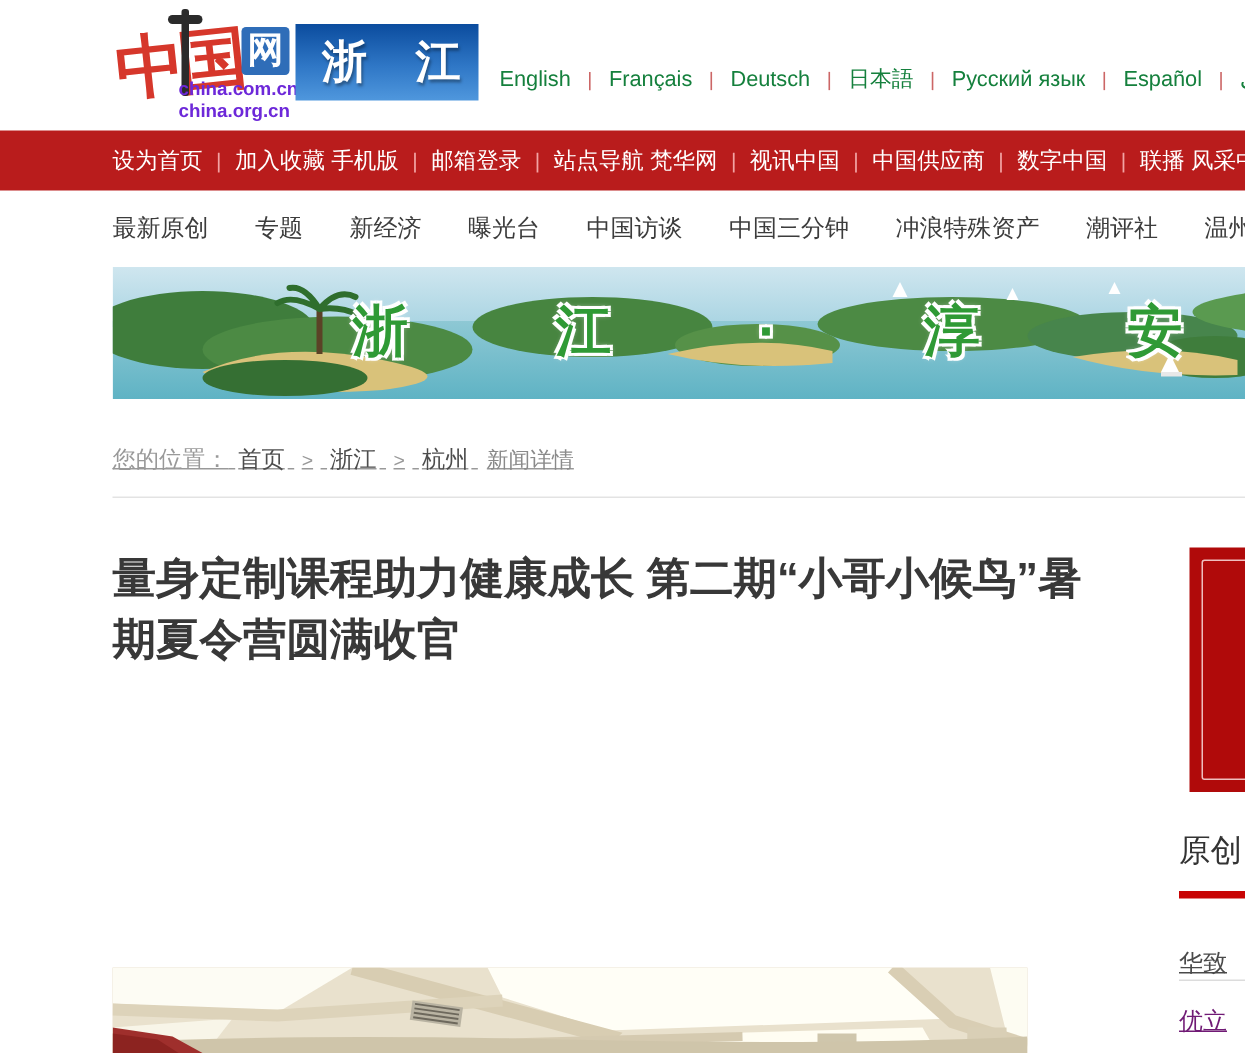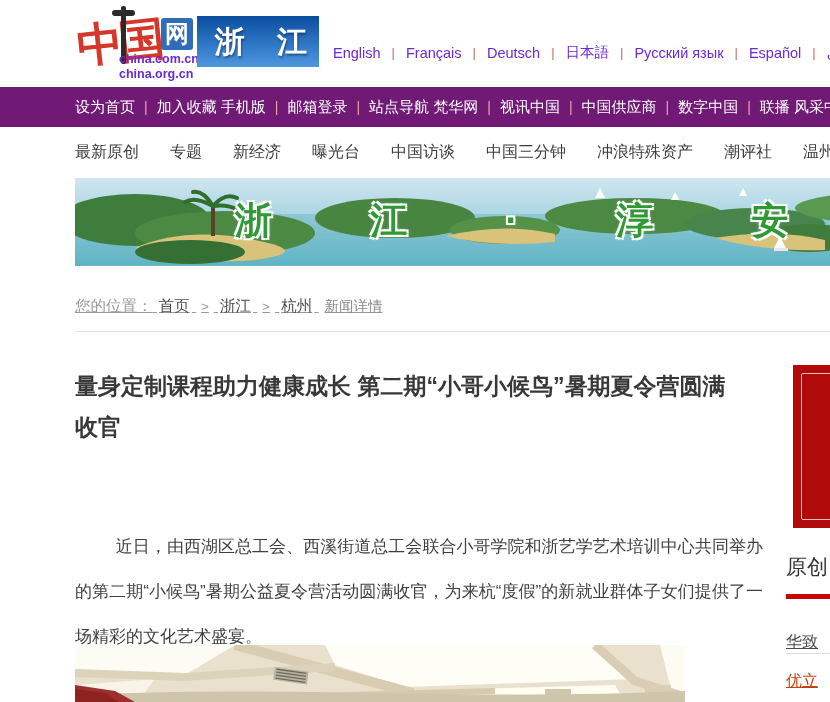--- a/index.html
+++ b/index.html
@@ -16,25 +16,25 @@
     font-family:"Liberation Serif","DejaVu Serif",serif; transform:rotate(-6deg); letter-spacing:-4px; }
   .logo-wang { position:absolute; left:86px; top:12px; width:32px; height:32px; background:#2f6db8; color:#fff;
     font-size:24px; line-height:32px; text-align:center; border-radius:3px; font-weight:bold; }
   .logo-url { position:absolute; left:44px; top:46px; font-size:12.5px; color:#6d28d9; line-height:15px; white-space:nowrap;font-weight:bold; }
   .region-badge { position:absolute; left:197px; top:16px; width:122px; height:51px;
     background:linear-gradient(180deg,#0b4c9e 0%,#2f77c6 55%,#4f97dd 100%);
     color:#fff; font-size:30px; font-weight:bold; text-align:right; line-height:51px; letter-spacing:12px;
     text-indent:12px; text-shadow:1px 2px 2px rgba(0,0,0,.35); }
   .lang-row { position:absolute; left:333px; top:43px; display:flex; align-items:center; white-space:nowrap;
     font-size:14.5px; color:#c00; }
-  .lang-row a { color:#6d28d9; text-decoration:none; }
+  .lang-row a { color:#15803d; text-decoration:none; }
   .lang-sep { color:#c66; margin:0 11px; font-size:13px; }
 
   
-  .rednav { position:absolute; left:0; top:87px; width:830px; height:40px; background:#701a75;padding-left:44px; }
+  .rednav { position:absolute; left:0; top:87px; width:830px; height:40px; background:#b91c1c;padding-left:44px; }
   .rednav-inner { position:absolute; left:75px; top:0; height:40px; display:flex; align-items:center;
     white-space:nowrap; color:#fff; font-size:15px; }
   .rednav-inner a { color:#fff; text-decoration:none; }
   .red-sep { color:#f2a3a3; margin:0 9px; font-size:14px; }
 
   
   .channelnav { position:absolute; left:75px; top:127px; width:760px; height:50px; display:flex;
     align-items:center; white-space:nowrap; font-size:16px; color:#3c3c3c; gap:31px; }
   .channelnav a { color:#3c3c3c; text-decoration:none; }
 
@@ -46,39 +46,39 @@
     text-shadow:-2px -2px 0 #fff, 2px -2px 0 #fff, -2px 2px 0 #fff, 2px 2px 0 #fff, 0 0 4px #fff; }
 
   
   .breadcrumb { position:absolute; left:75px; top:296px; font-size:15.5px; color:#999; white-space:nowrap;text-decoration:underline; }
   .breadcrumb a { color:#4d4d4d; text-decoration:none; margin:0 2px; }
   .bc-sep { color:#999; margin:0 5px; font-size:13px; }
   .bc-current { color:#8a8a8a; margin-left:6px; font-size:14.5px; }
   .rule { position:absolute; left:75px; top:331px; width:755px; height:0; border-top:1px solid #e3e3e3; }
 
   
-  .article-title { position:absolute; left:75px; top:366px; width:660px; font-size:23px; font-weight:bold;
+  .article-title { position:absolute; left:75px; top:366px; width:660px; font-size:29px; font-weight:bold;
     color:#383838; line-height:41px; }
   .pub-row { position:absolute; left:77px; top:475px; font-size:15px; color:#b3b3b3; }
   .article-body { position:absolute; left:75px; top:524px; width:688px; font-size:17px; color:#3f3f3f;
     line-height:45px; text-indent:2.4em; text-align:justify; }
 
   
   .photo { position:absolute; left:75px; top:645px; width:610px; height:320px; overflow:hidden; background:#ebe3d1; }
   .photo svg { display:block; }
 
   
   .promo-box { position:absolute; left:793px; top:365px; width:220px; height:163px; background:#b00a0a; }
   .promo-box .inner { position:absolute; left:8px; top:8px; right:8px; bottom:8px;
     border:1px solid rgba(255,235,235,.8); border-radius:2px; }
   .side-title { position:absolute; left:786px; top:553px; font-size:21px; color:#333; white-space:nowrap; }
   .side-titlebar { position:absolute; left:786px; top:594px; width:130px; height:5px; background:#c80404; }
   .side-item-1 { position:absolute; left:786px; top:632px; font-size:16px; color:#4a4a4a; white-space:nowrap; }
   .side-divider { position:absolute; left:786px; top:653px; width:120px; border-top:1px solid #dcdcdc; }
-  .side-item-2 { position:absolute; left:786px; top:671px; font-size:16px; color:#c2410c; white-space:nowrap; }
+  .side-item-2 { position:absolute; left:786px; top:671px; font-size:16px; color:#701a75; white-space:nowrap; }
 </style>
 </head>
 <body>
 
 <div class="page">
 
   <div class="header">
     <div class="logo">
       <span class="logo-guo">中国</span>
       <span class="logo-sword"></span>
@@ -185,21 +185,20 @@
     <a href="#">首页</a>
     <span class="bc-sep">&gt;</span>
     <a href="#">浙江</a>
     <span class="bc-sep">&gt;</span>
     <a href="#">杭州</a>
     <span class="bc-current">新闻详情</span>
   </div>
   <div class="rule"></div>
 
   <h1 class="article-title">量身定制课程助力健康成长 第二期“小哥小候鸟”暑期夏令营圆满收官</h1>
-  <p class="article-body">近日，由西湖区总工会、西溪街道总工会联合小哥学院和浙艺学艺术培训中心共同举办的第二期“小候鸟”暑期公益夏令营活动圆满收官，为来杭“度假”的新就业群体子女们提供了一场精彩的文化艺术盛宴。</p>
 
   <div class="photo">
     <svg width="610" height="320" viewBox="0 0 610 320">
       <rect x="0" y="0" width="610" height="320" fill="#e9e1cd"></rect>
 
       <polygon points="0,0 160,0 110,30 0,24" fill="#fdfcf4"></polygon>
       <polygon points="250,0 520,0 560,34 330,42 260,20" fill="#fffef6"></polygon>
       <polygon points="585,0 610,0 610,60 600,60" fill="#fdfcf2"></polygon>
       <polygon points="330,46 540,40 580,110 400,120" fill="#fffdf2"></polygon>
       <polygon points="0,40 80,34 60,60 0,58" fill="#f8f5e8"></polygon>

